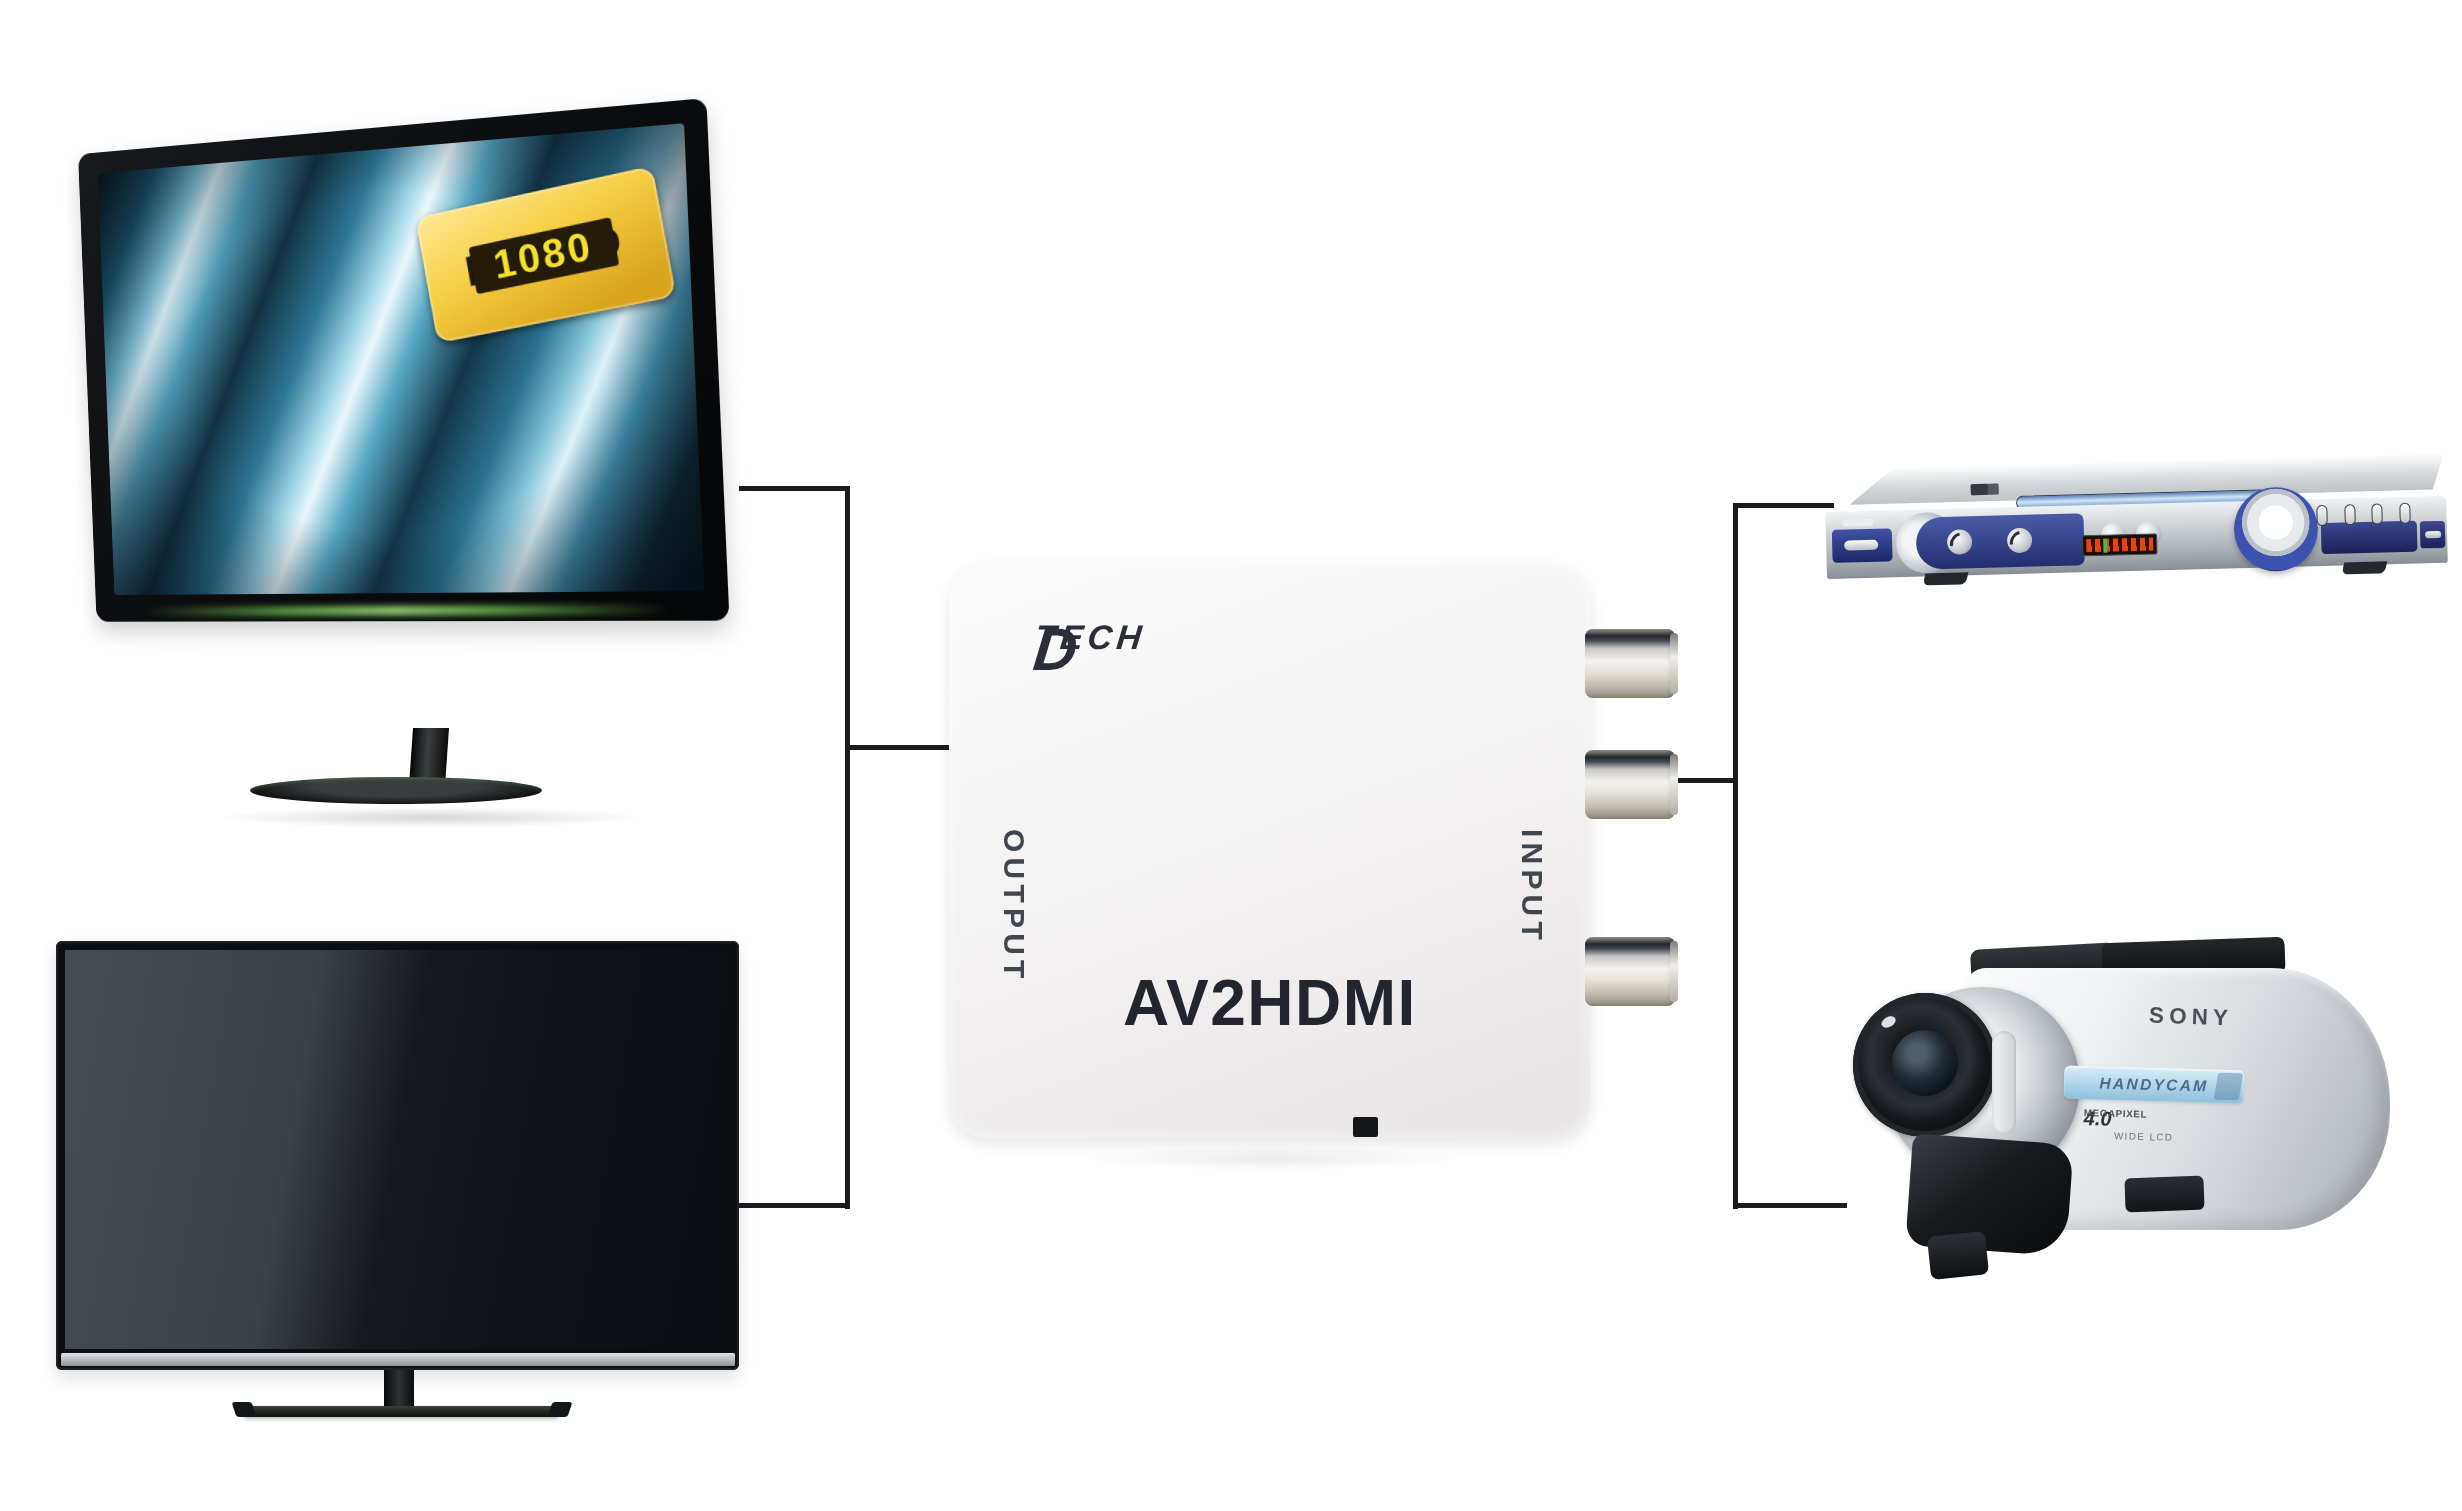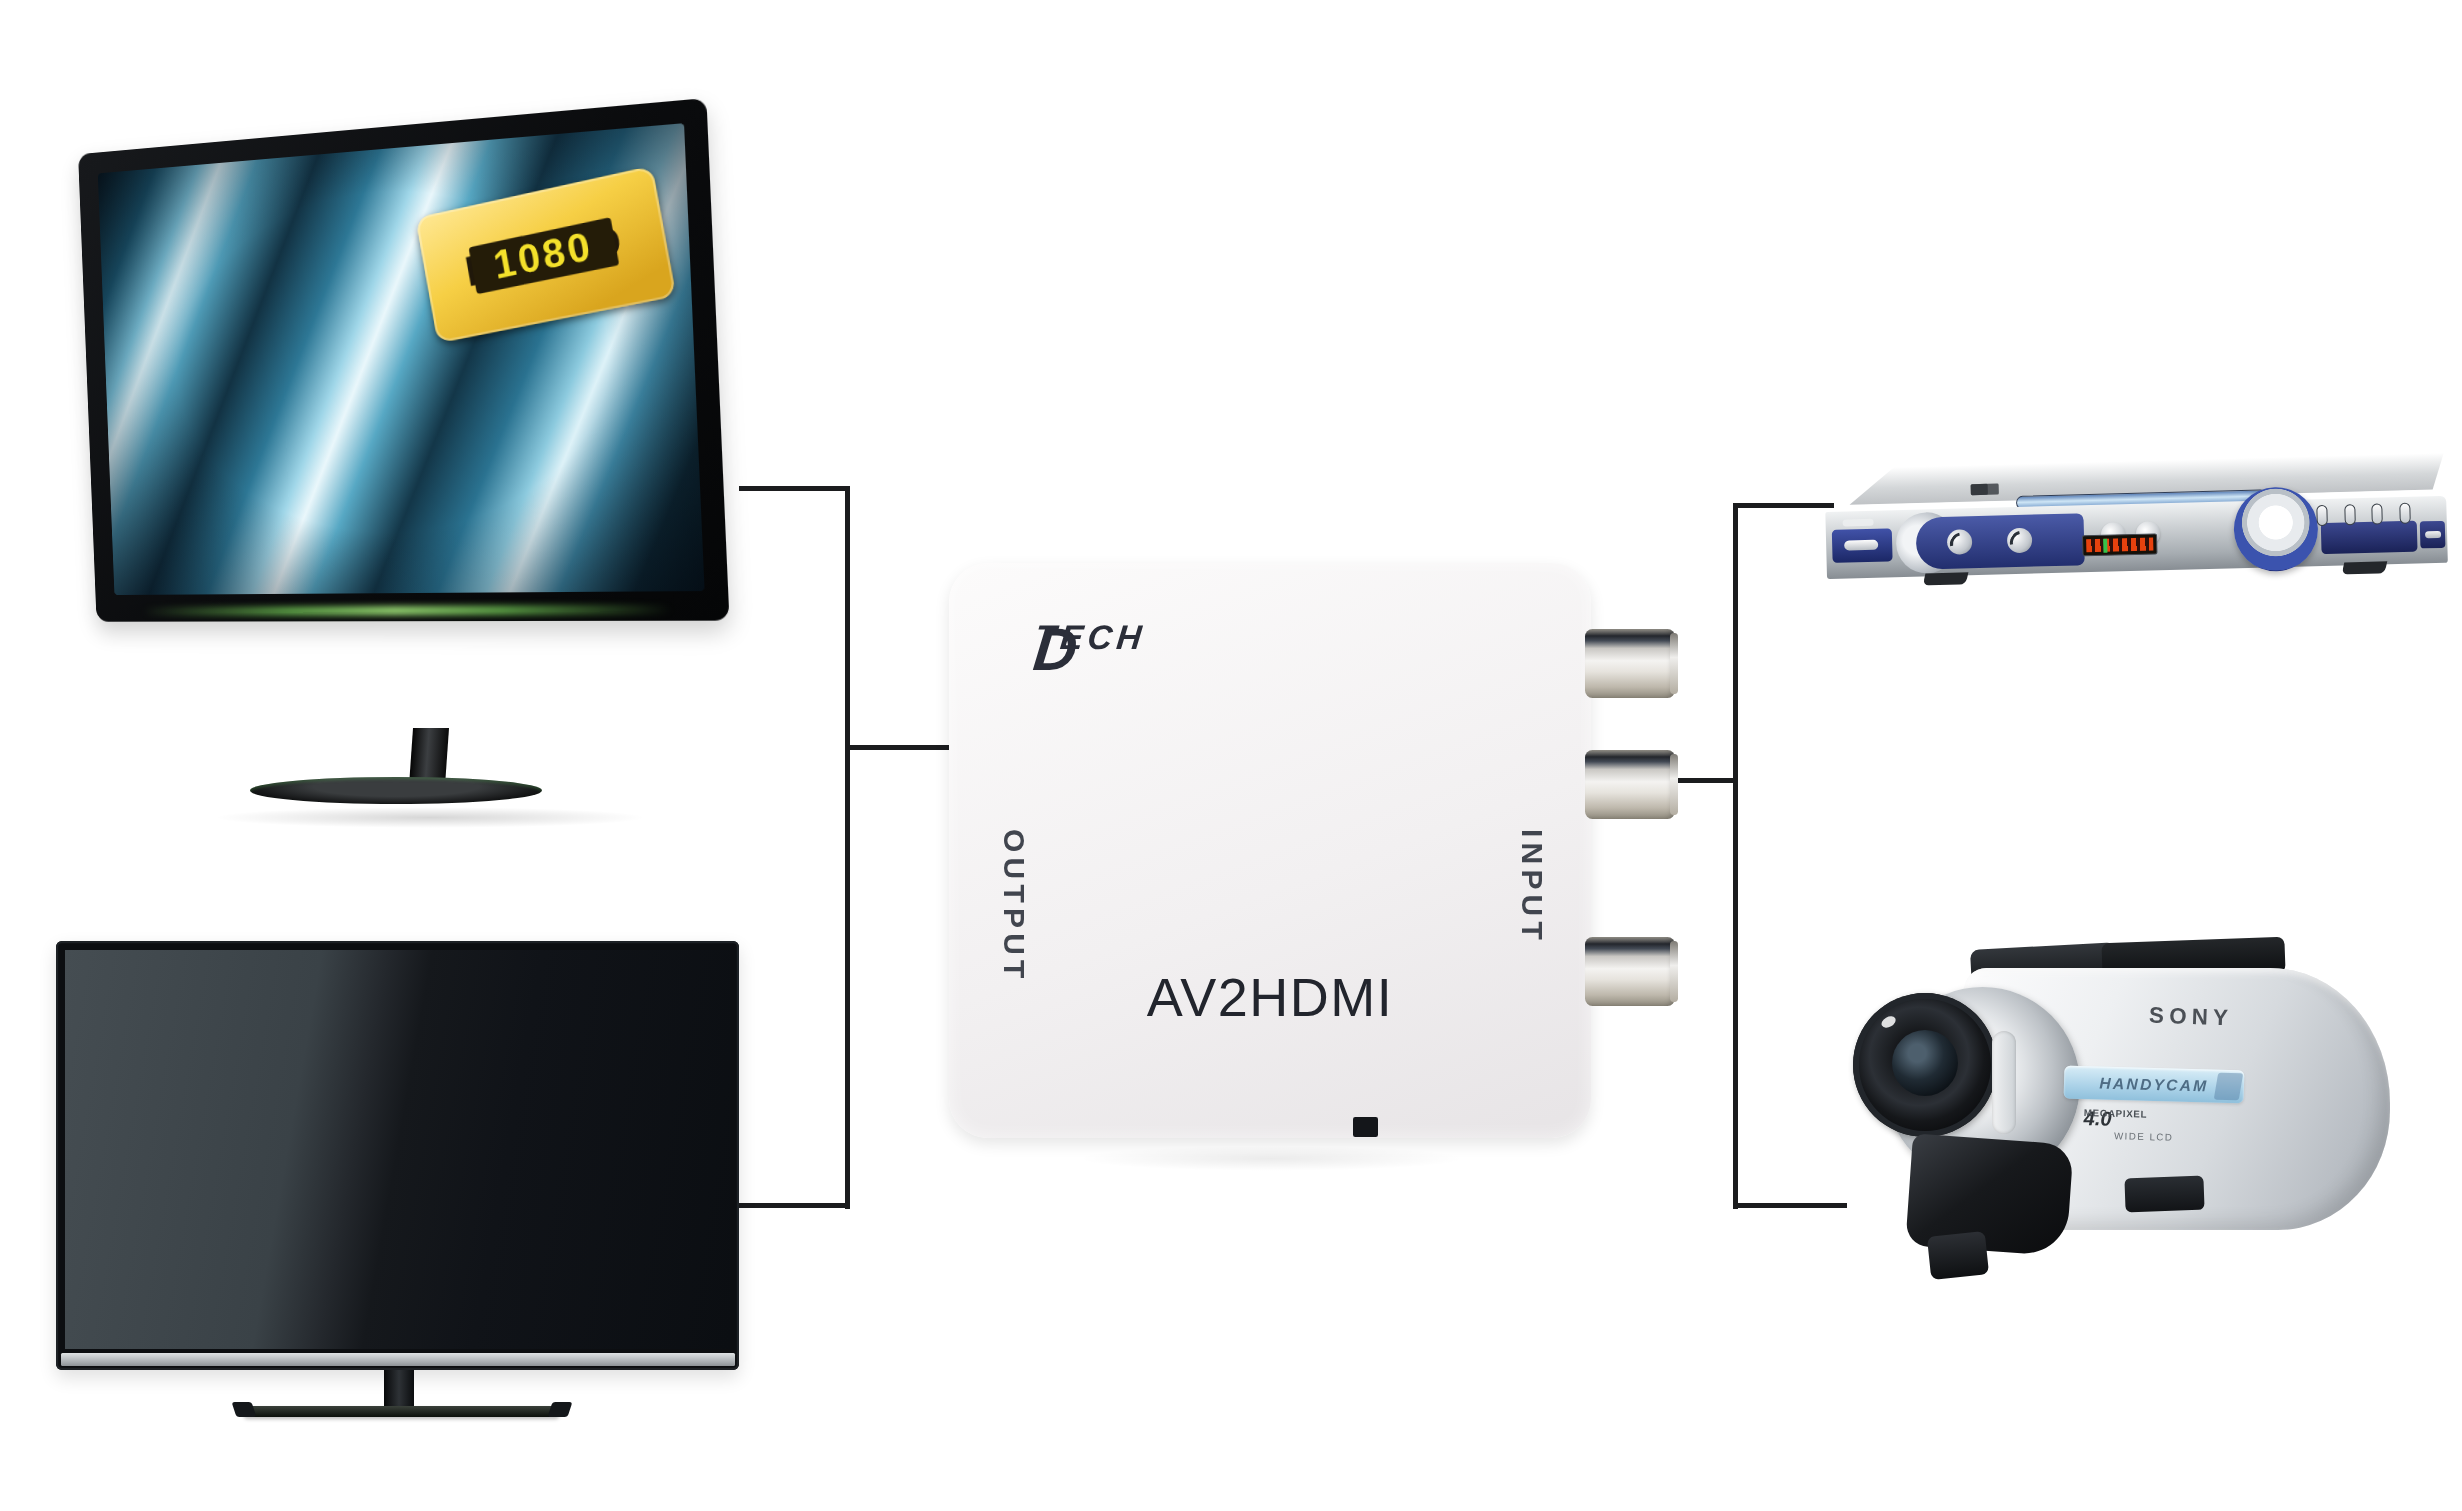--- a/index.html
+++ b/index.html
@@ -72,21 +72,21 @@
     box-shadow:0 6px 15px rgba(0,0,0,.10),inset 0 0 18px rgba(255,255,255,.6);}
   .converter-shadow{left:1077px;top:1146px;width:389px;height:25.4px;border-radius:50%;
     background:radial-gradient(ellipse,rgba(0,0,0,.08),rgba(0,0,0,0) 70%);}
   .brand{left:88px;top:57px;display:flex;align-items:baseline;transform:skewX(-6deg);color:#2b2e39;}
   .brand span{position:static;}
   .brand-d{font-size:60px;font-weight:800;font-style:italic;line-height:1;}
   .brand-rest{font-size:34px;font-weight:800;font-style:italic;letter-spacing:4.5px;line-height:1;}
   .label-vert{writing-mode:vertical-rl;font-size:30px;font-weight:700;letter-spacing:5.2px;color:#41454e;}
   .label-output{left:48px;top:266px;}
   .label-input{right:42px;top:266px;}
-  .model{left:0;right:0;top:403px;text-align:center;font-size:54px;font-weight:400;
+  .model{left:0;right:0;top:403px;text-align:center;font-size:64px;font-weight:700;
     letter-spacing:1.5px;color:#22252d;}
   .rca{left:636px;width:90px;height:69px;border-radius:7.5px;
     background:linear-gradient(to bottom,#9a978f 0%,#23262c 10%,#434a55 17%,#c9c7c3 28%,#f4f3f1 46%,#e6e3dd 62%,#beb8ac 84%,#8f8a7d 100%);
     box-shadow:inset -3.7px 0 5.2px rgba(0,0,0,.18);}
   .rca::after{content:"";position:absolute;right:-3px;top:3.7px;bottom:3.7px;width:8.2px;border-radius:3.7px;
     background:linear-gradient(to bottom,#7d7a74,#efeeec 40%,#b3ada1);}
   .rca1{top:66px;}.rca2{top:187px;}.rca3{top:374px;}
   .notch{left:404px;top:554px;width:25.4px;height:19.5px;background:#14161a;border-radius:2.2px;}
 
   

